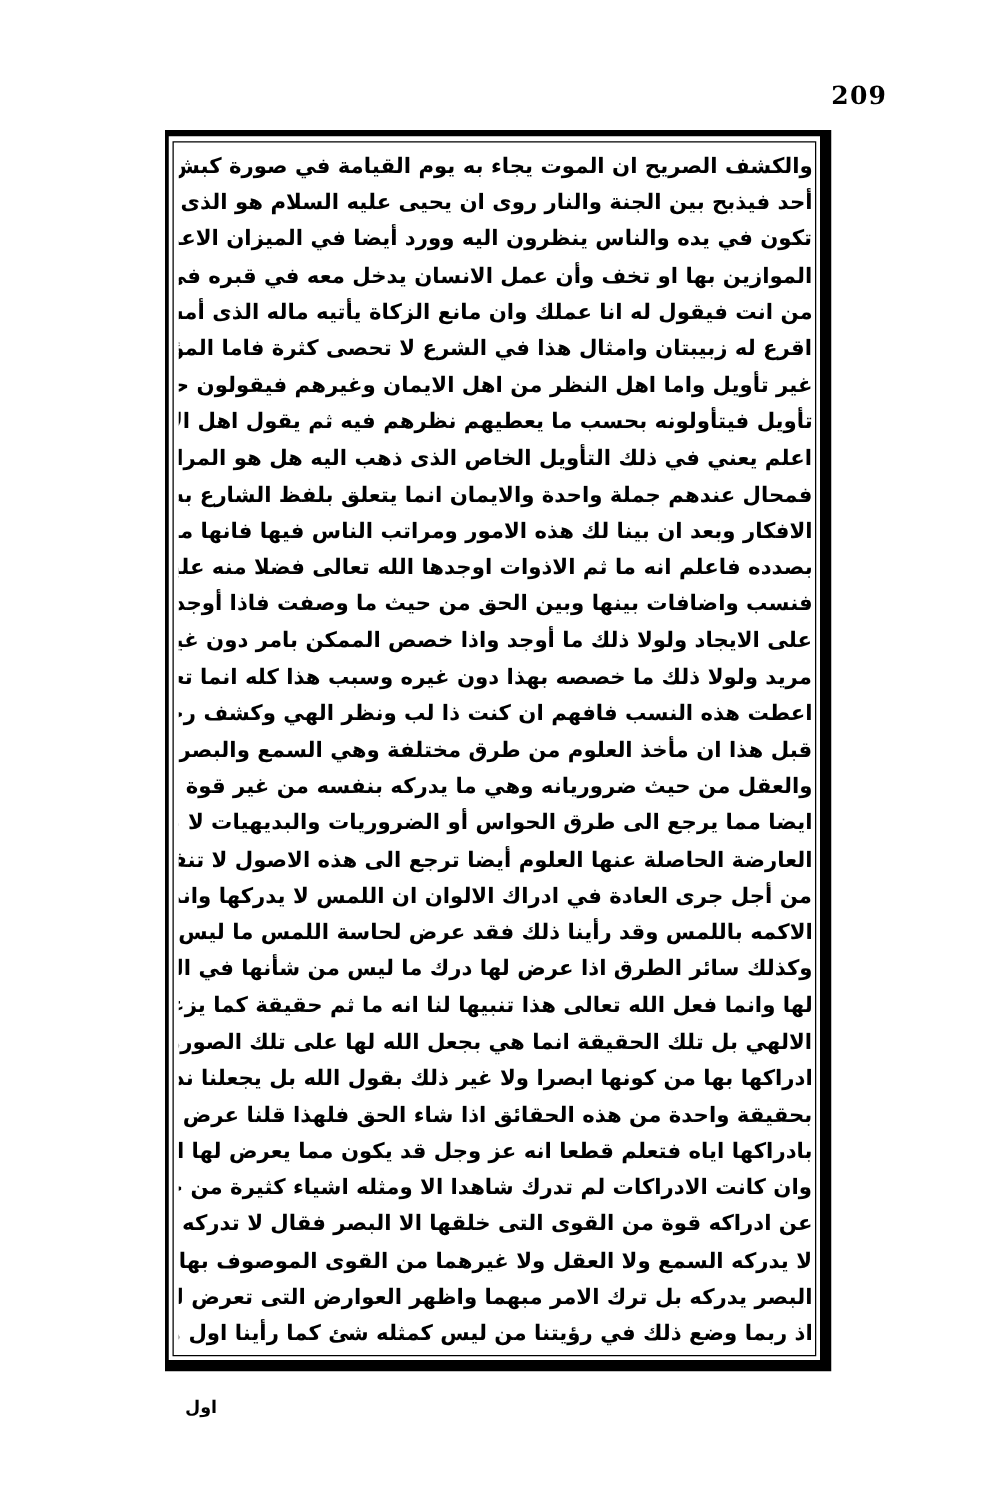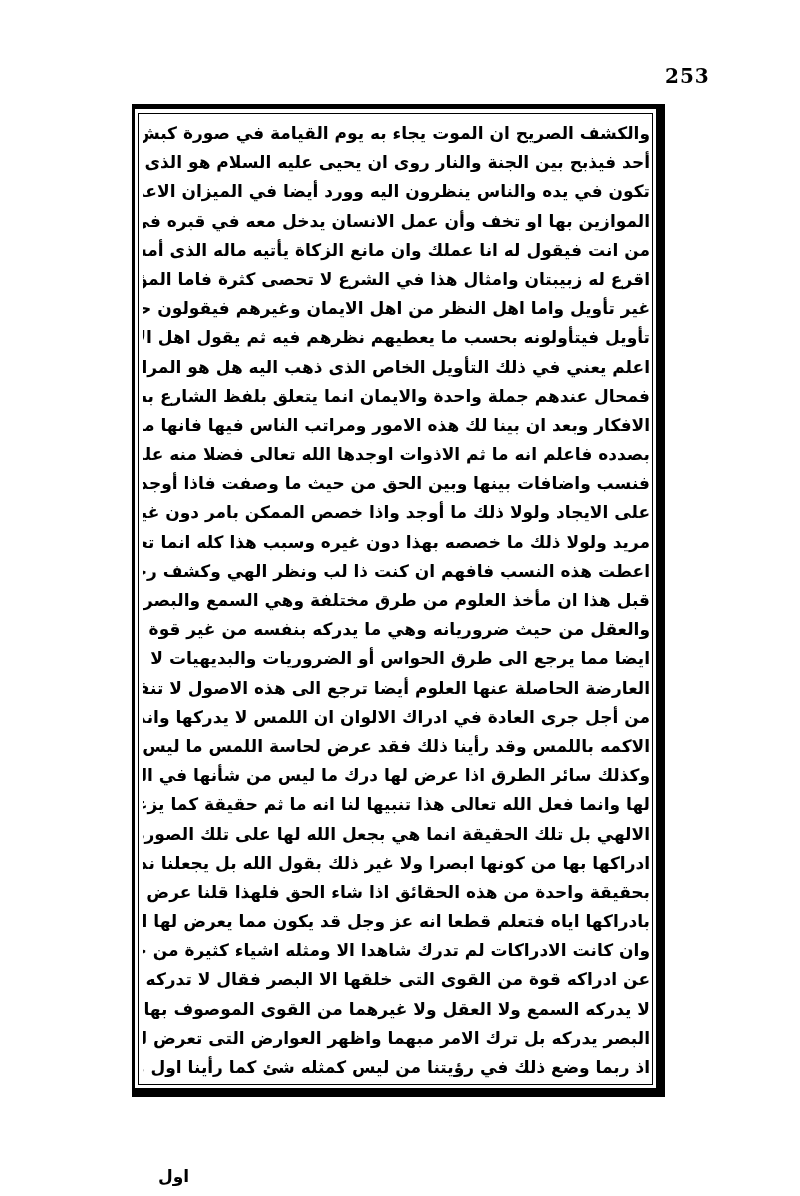--- a/index.html
+++ b/index.html
@@ -2,26 +2,26 @@
 <html><head>
 <meta charset="utf-8">
 <style>
   html,body{margin:0;padding:0;background:#ffffff;}
   body{width:800px;height:1196px;position:relative;overflow:hidden;font-family:"DejaVu Sans","Liberation Sans",sans-serif;color:#000;}
   .page-number{position:absolute;top:64px;left:665px;width:60px;text-align:left;direction:rtl;font-size:20px;font-weight:bold;letter-spacing:1px;font-family:"DejaVu Serif",serif;}
   .frame-outer{position:absolute;left:132px;top:104px;width:533px;height:993px;box-sizing:border-box;border-top:5px solid #000;border-left:3px solid #000;border-right:9px solid #000;border-bottom:9px solid #000;}
   .frame-inner{position:absolute;left:3px;top:4px;right:3px;bottom:3px;border:1.5px solid #000;}
   .text-block{position:absolute;left:8px;right:6px;top:10px;bottom:6px;direction:rtl;}
   .text-line{height:29.2px;line-height:29.2px;font-family:"DejaVu Sans",sans-serif;font-size:17px;font-weight:bold;text-align:justify;text-align-last:justify;white-space:nowrap;overflow:hidden;letter-spacing:-0.3px;}
-  .catchword{position:absolute;top:1118px;left:158px;direction:rtl;font-size:17px;font-weight:bold;font-family:"DejaVu Sans",sans-serif;margin-top:48px;}
+  .catchword{position:absolute;top:1118px;left:148px;direction:rtl;font-size:14px;font-weight:bold;font-family:"DejaVu Sans",sans-serif;}
 </style>
 </head>
 <body>
 
-<div class="page-number">253</div>
+<div class="page-number">209</div>
 
 <div class="frame-outer">
   <div class="frame-inner"></div>
   <div class="text-block">
     <div class="text-line">والكشف الصريح ان الموت يجاء به يوم القيامة في صورة كبش أملح تعرفه الناس ولا ينكره</div>
     <div class="text-line">أحد فيذبح بين الجنة والنار روى ان يحيى عليه السلام هو الذى يضجعه ويذبحه بشفرة</div>
     <div class="text-line">تكون في يده والناس ينظرون اليه وورد أيضا في الميزان الاعمال توزن يوم القيامة واغا ترجح</div>
     <div class="text-line">الموازين بها او تخف وأن عمل الانسان يدخل معه في قبره في صورة حسنة أو قبيحة فيسأله صاحبه</div>
     <div class="text-line">من انت فيقول له انا عملك وان مانع الزكاة يأتيه ماله الذى أمسكه ولم يوصله الى مستحقه شجاعا</div>
     <div class="text-line">اقرع له زبيبتان وامثال هذا في الشرع لا تحصى كثرة فاما المؤمنون فيؤمنون بهذا كله من</div>

